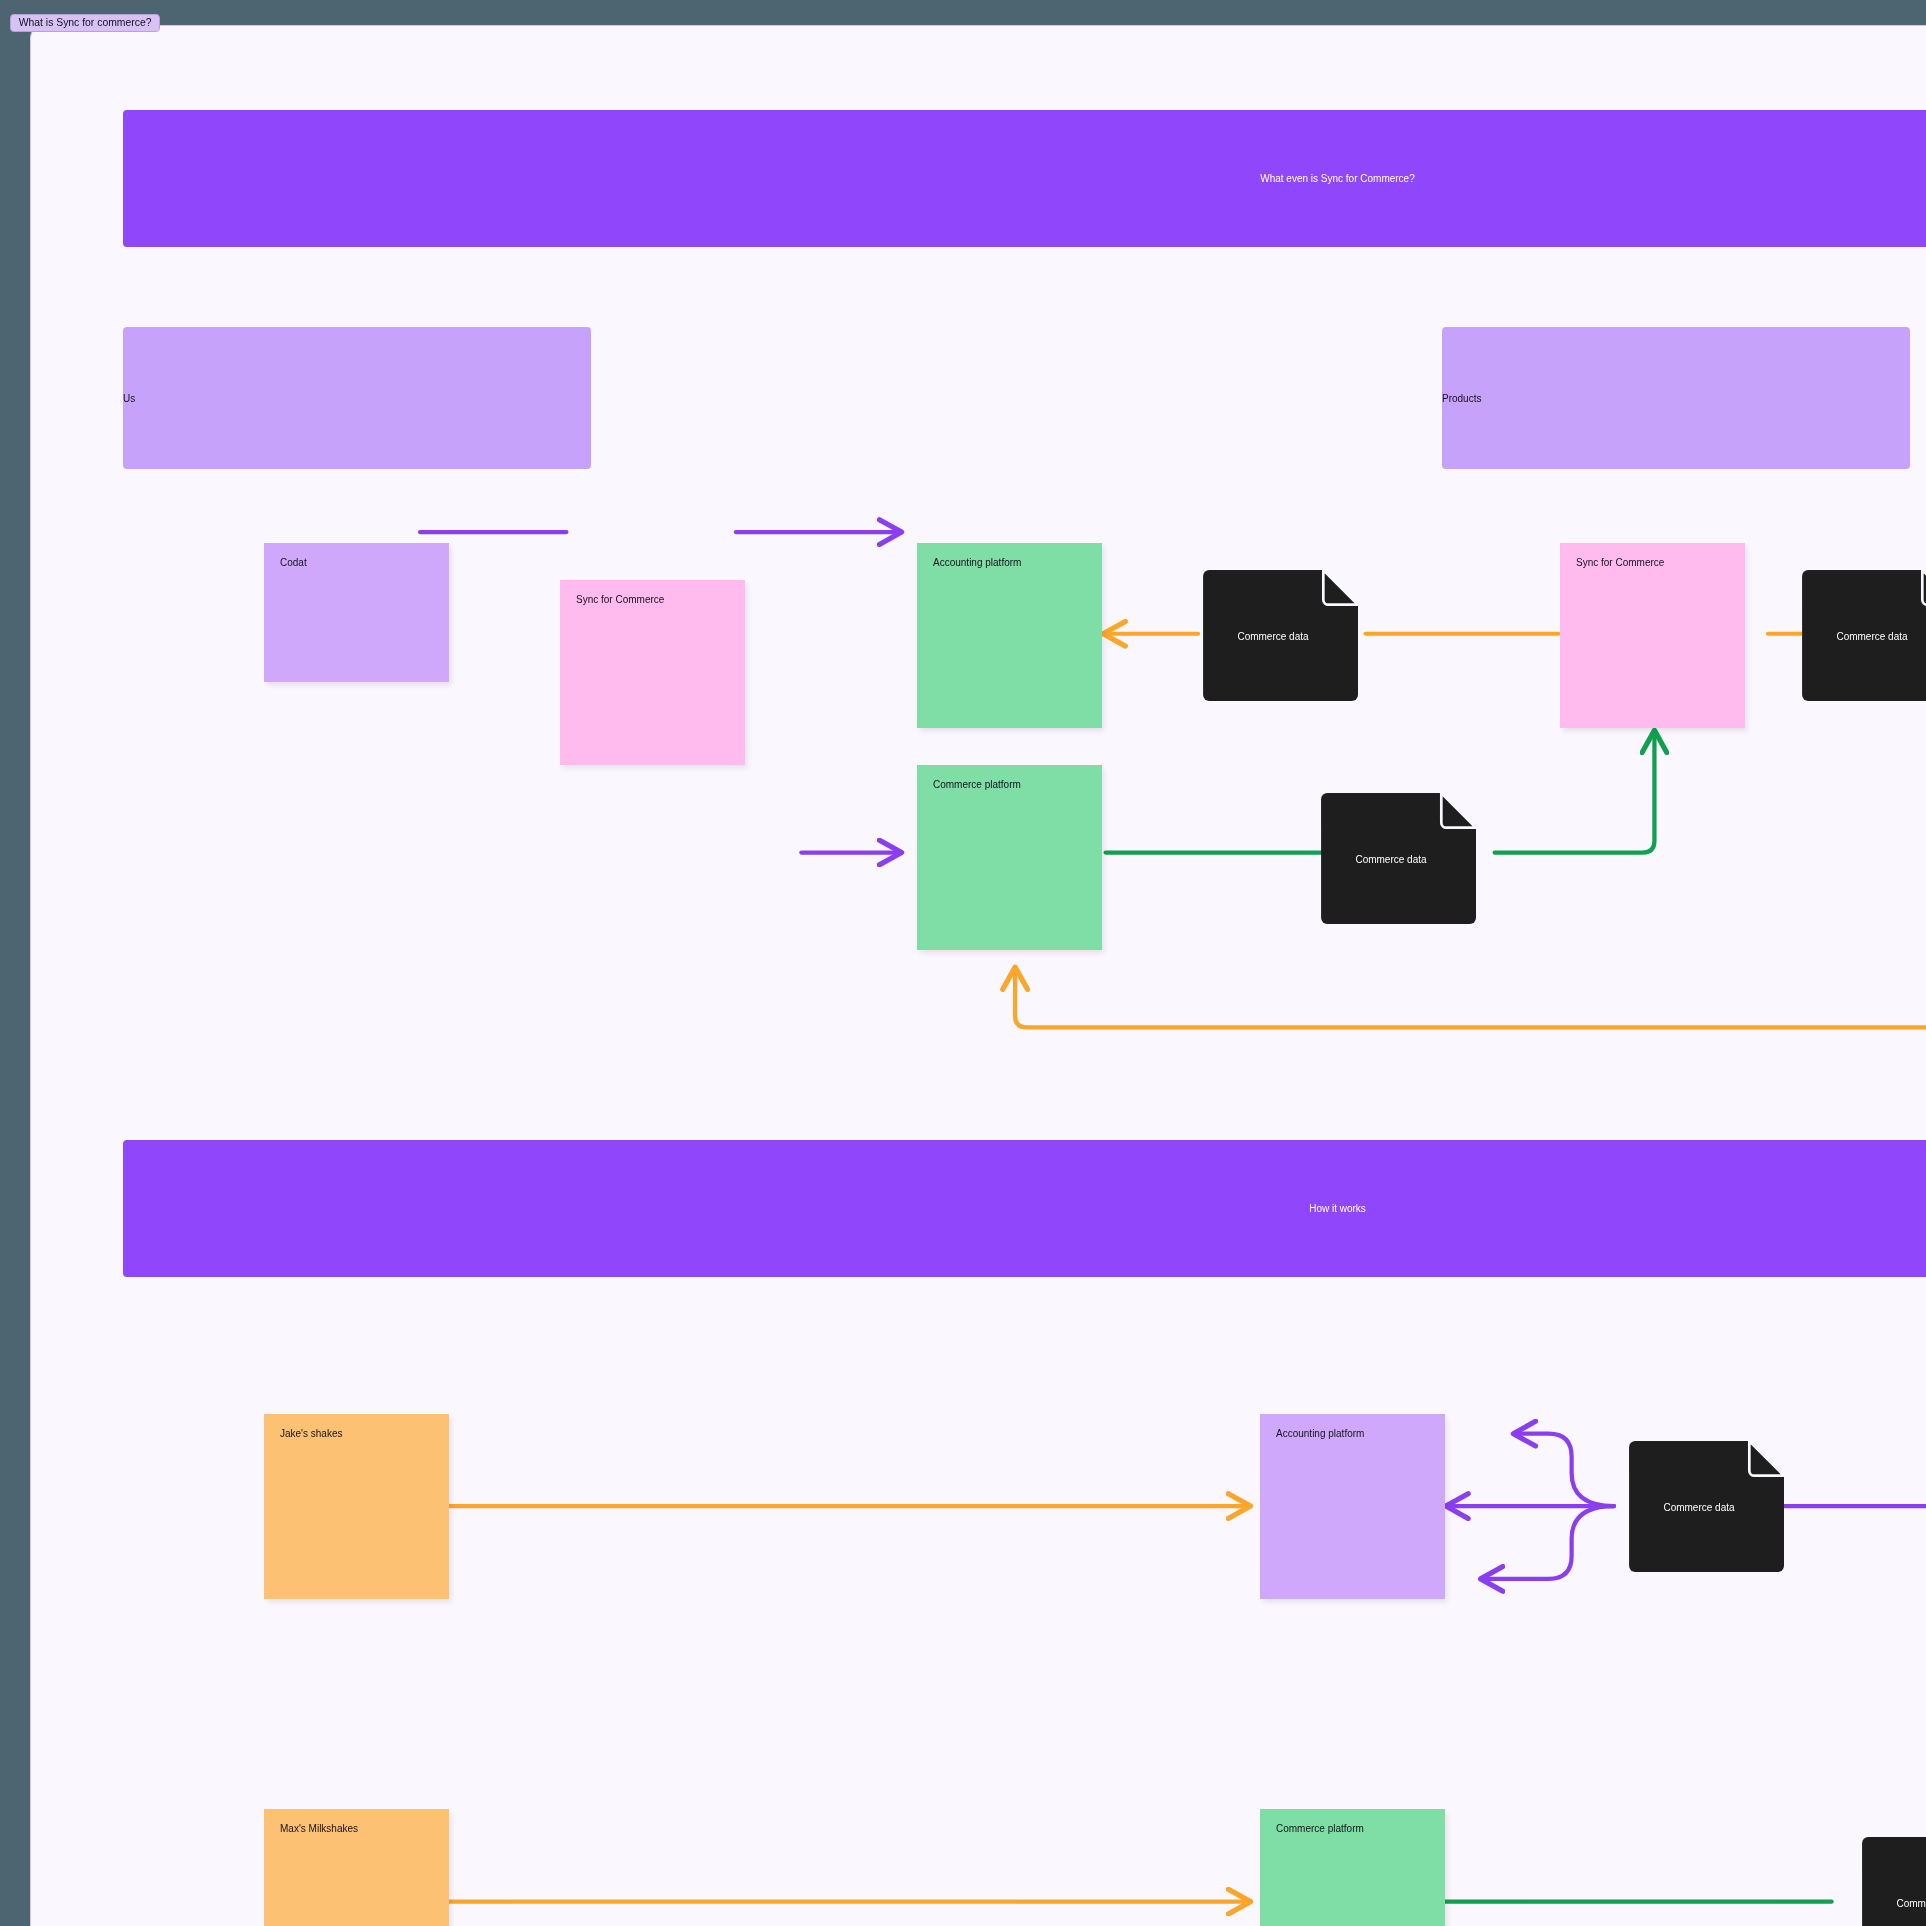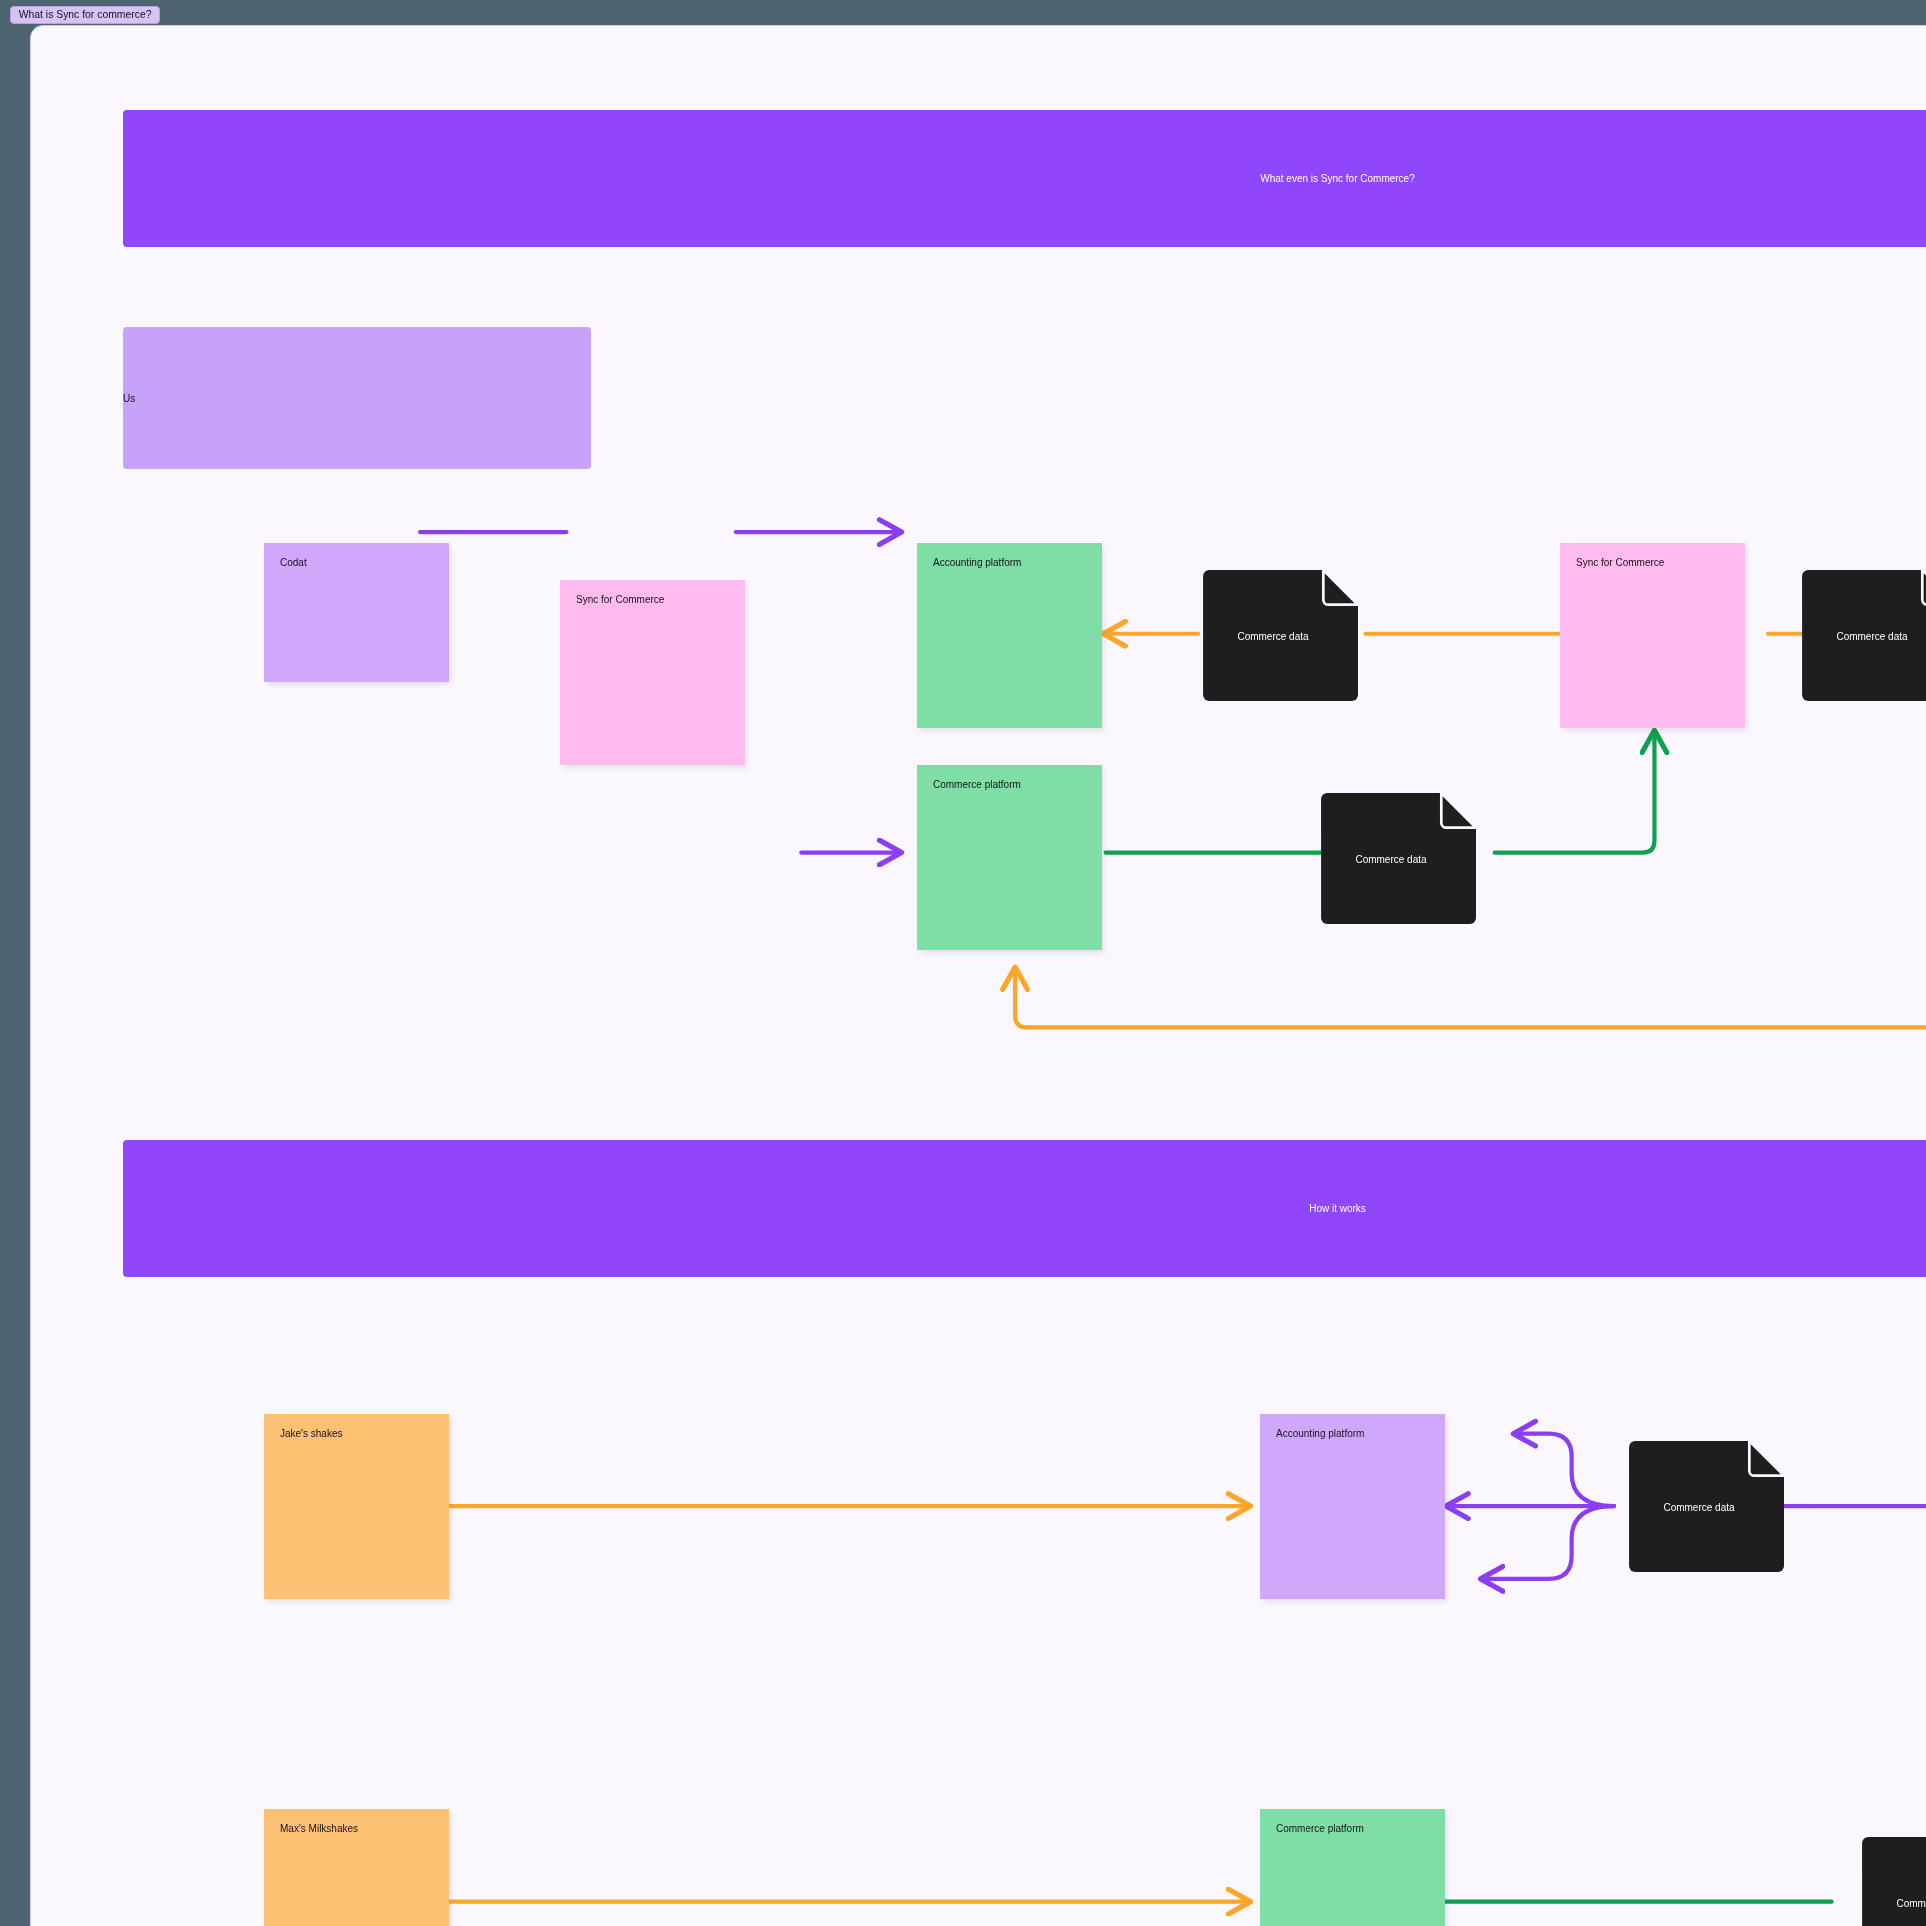--- a/index.html
+++ b/index.html
@@ -9,21 +9,21 @@
     height: 2083px;
     background: #4c6570;
     font-family: "Liberation Sans", sans-serif;
     overflow: hidden;
   }
 
   
   #tab-chip {
     position: absolute;
     left: 10px;
-    top: 6px;
+    top: 14px;
     height: 17.7px;
     padding: 0 7.7px;
     display: flex;
     align-items: center;
     background: #d8c2f5;
     border: 0.4px solid #b9a0dd;
     border-radius: 3.9px;
     font-size: 10.4px;
     color: #13111a;
     white-space: nowrap;
@@ -112,20 +112,23 @@
 
   <div class="abs banner" style="left:92px; top:84px; width:2429px; height:137px;">
     <span>What even is Sync for Commerce?</span>
   </div>
 
   <div class="abs group-box" style="left:92px; top:301px; width:468px; height:142px;">
     <span>Us</span>
   </div>
 
 
+  <div class="abs group-box" style="left:1411px; top:301px; width:468px; height:142px;">
+    <span>Products</span>
+  </div>
 
   <svg class="wires" width="2554" height="2032" viewBox="0 0 6631 5276">
     <defs>
       <marker id="arrow-purple" viewBox="0 0 12 12" refX="9" refY="6" markerWidth="7" markerHeight="7" orient="auto-start-reverse">
         <path d="M1,1 L10,6 L1,11" fill="none" stroke="#8b3ef0" stroke-width="2.1" stroke-linecap="round" stroke-linejoin="round"></path>
       </marker>
       <marker id="arrow-orange" viewBox="0 0 12 12" refX="9" refY="6" markerWidth="7" markerHeight="7" orient="auto-start-reverse">
         <path d="M1,1 L10,6 L1,11" fill="none" stroke="#f9a62b" stroke-width="2.1" stroke-linecap="round" stroke-linejoin="round"></path>
       </marker>
       <marker id="arrow-green" viewBox="0 0 12 12" refX="9" refY="6" markerWidth="7" markerHeight="7" orient="auto-start-reverse">

